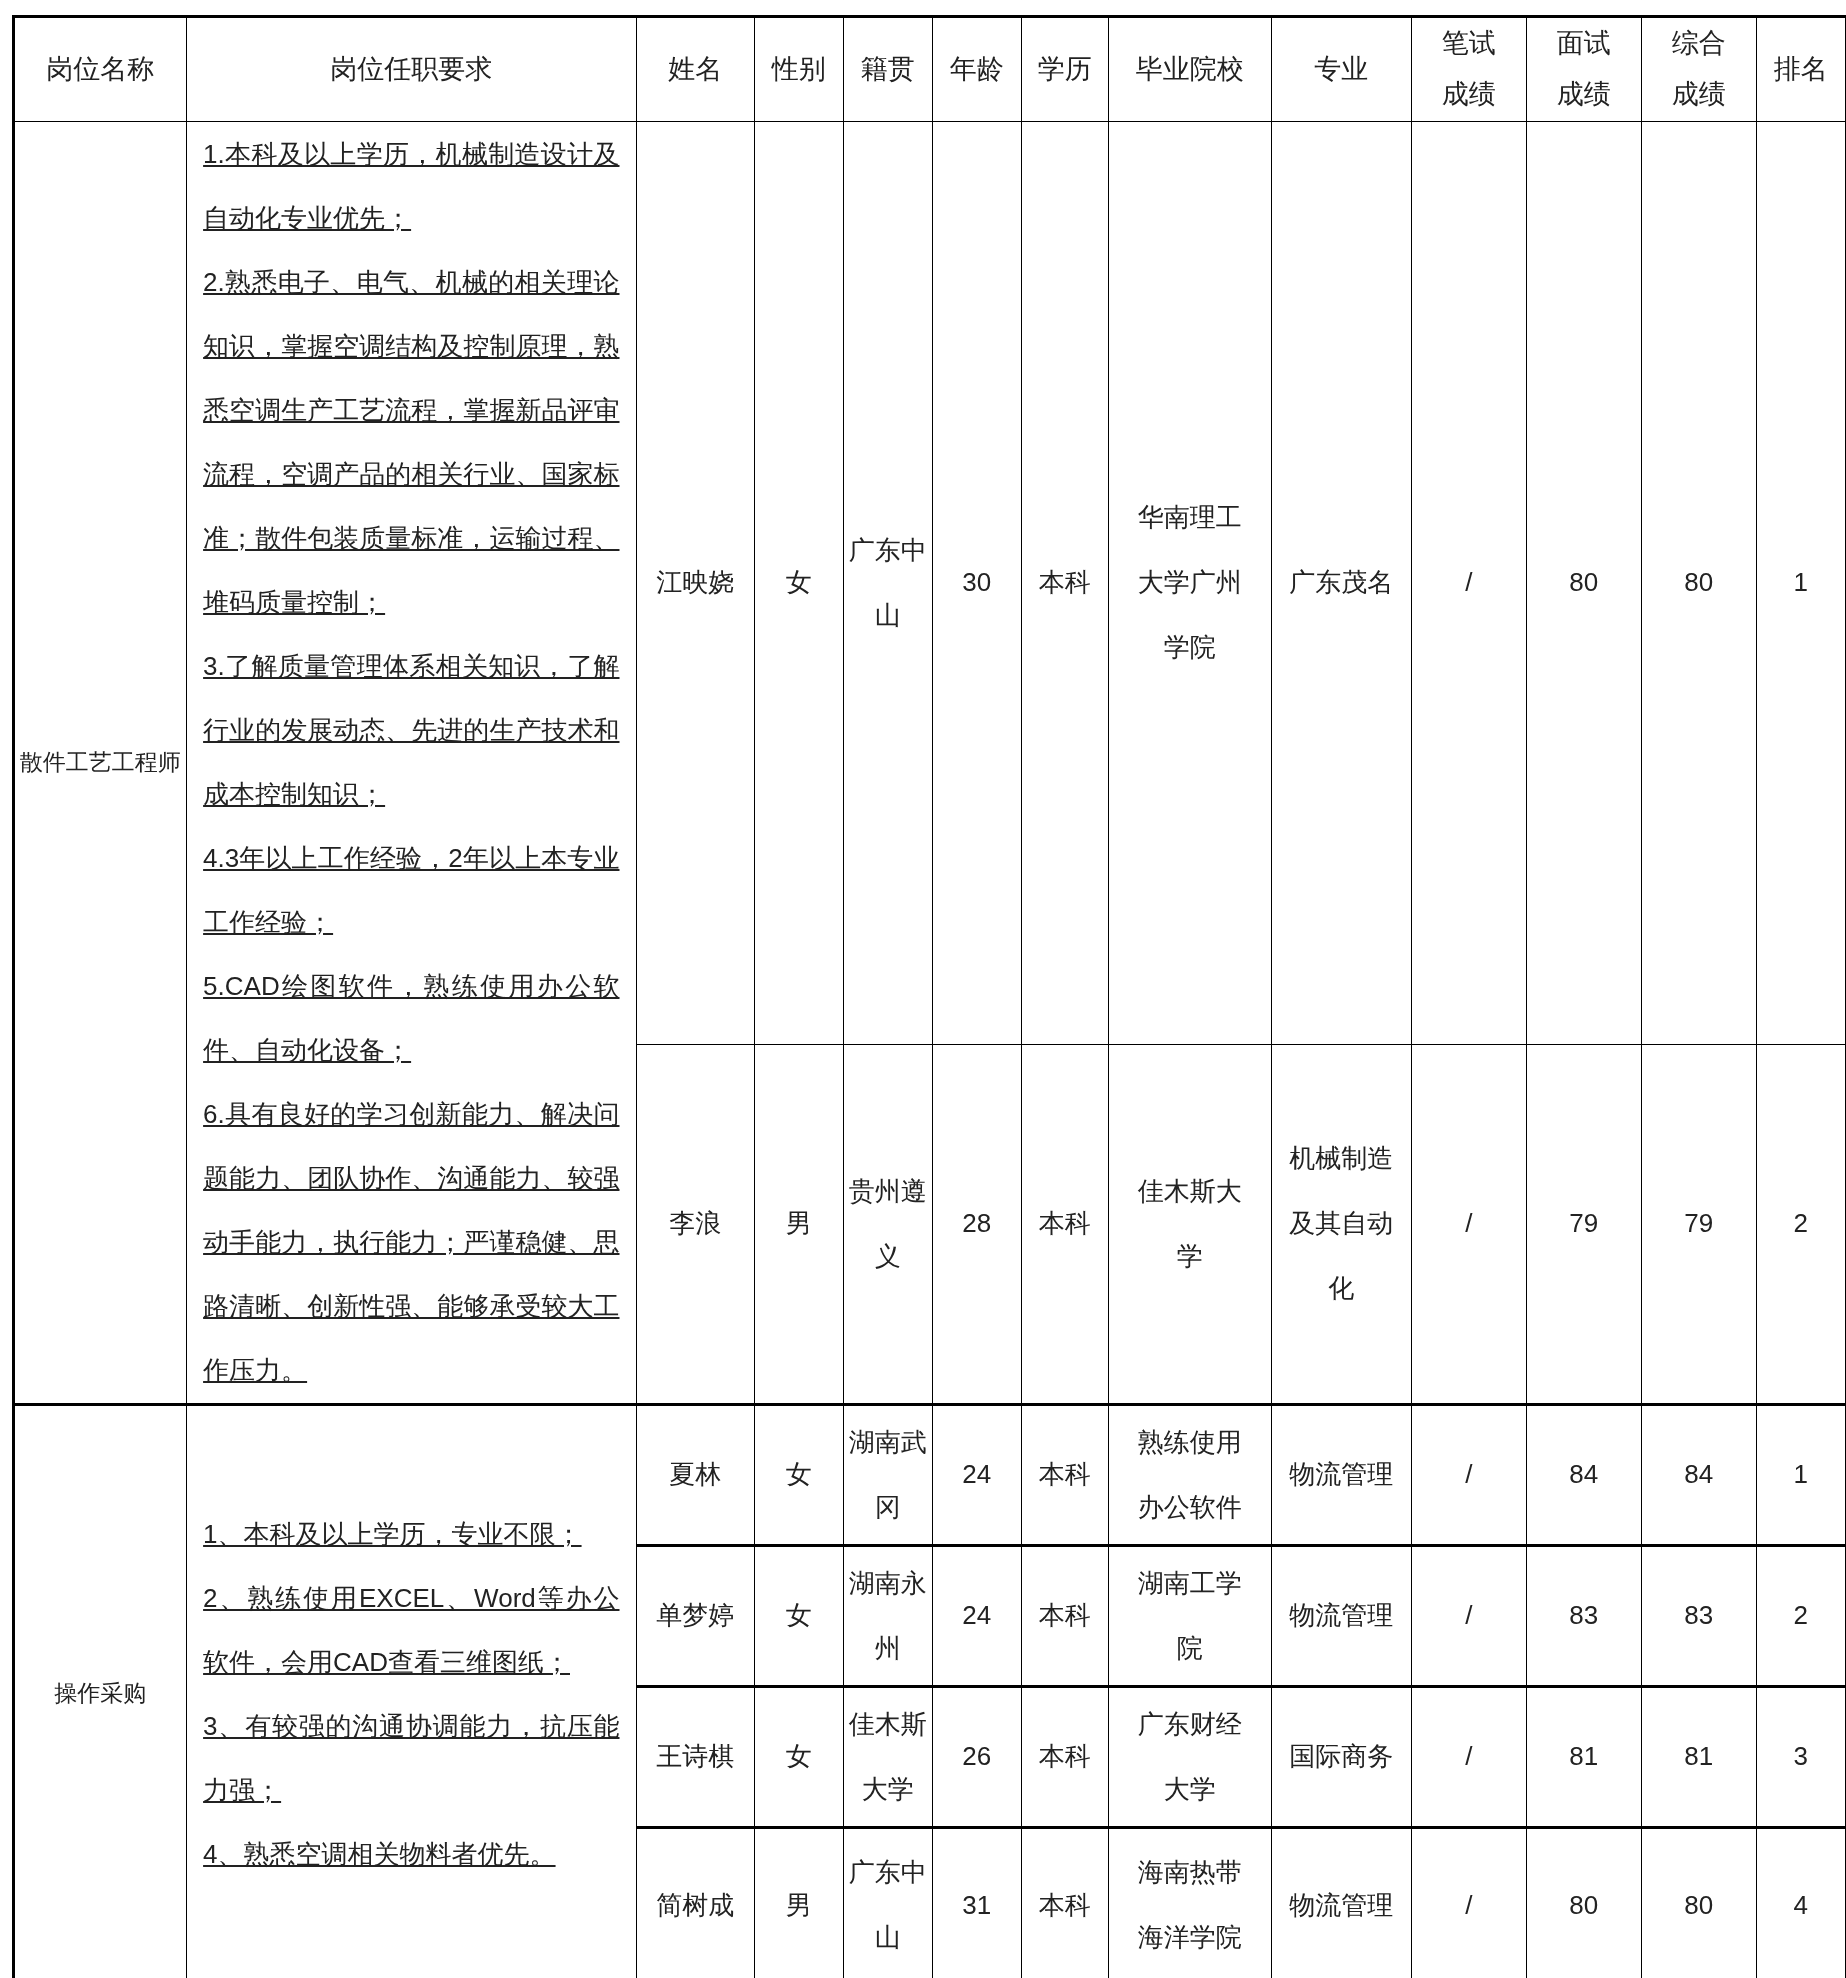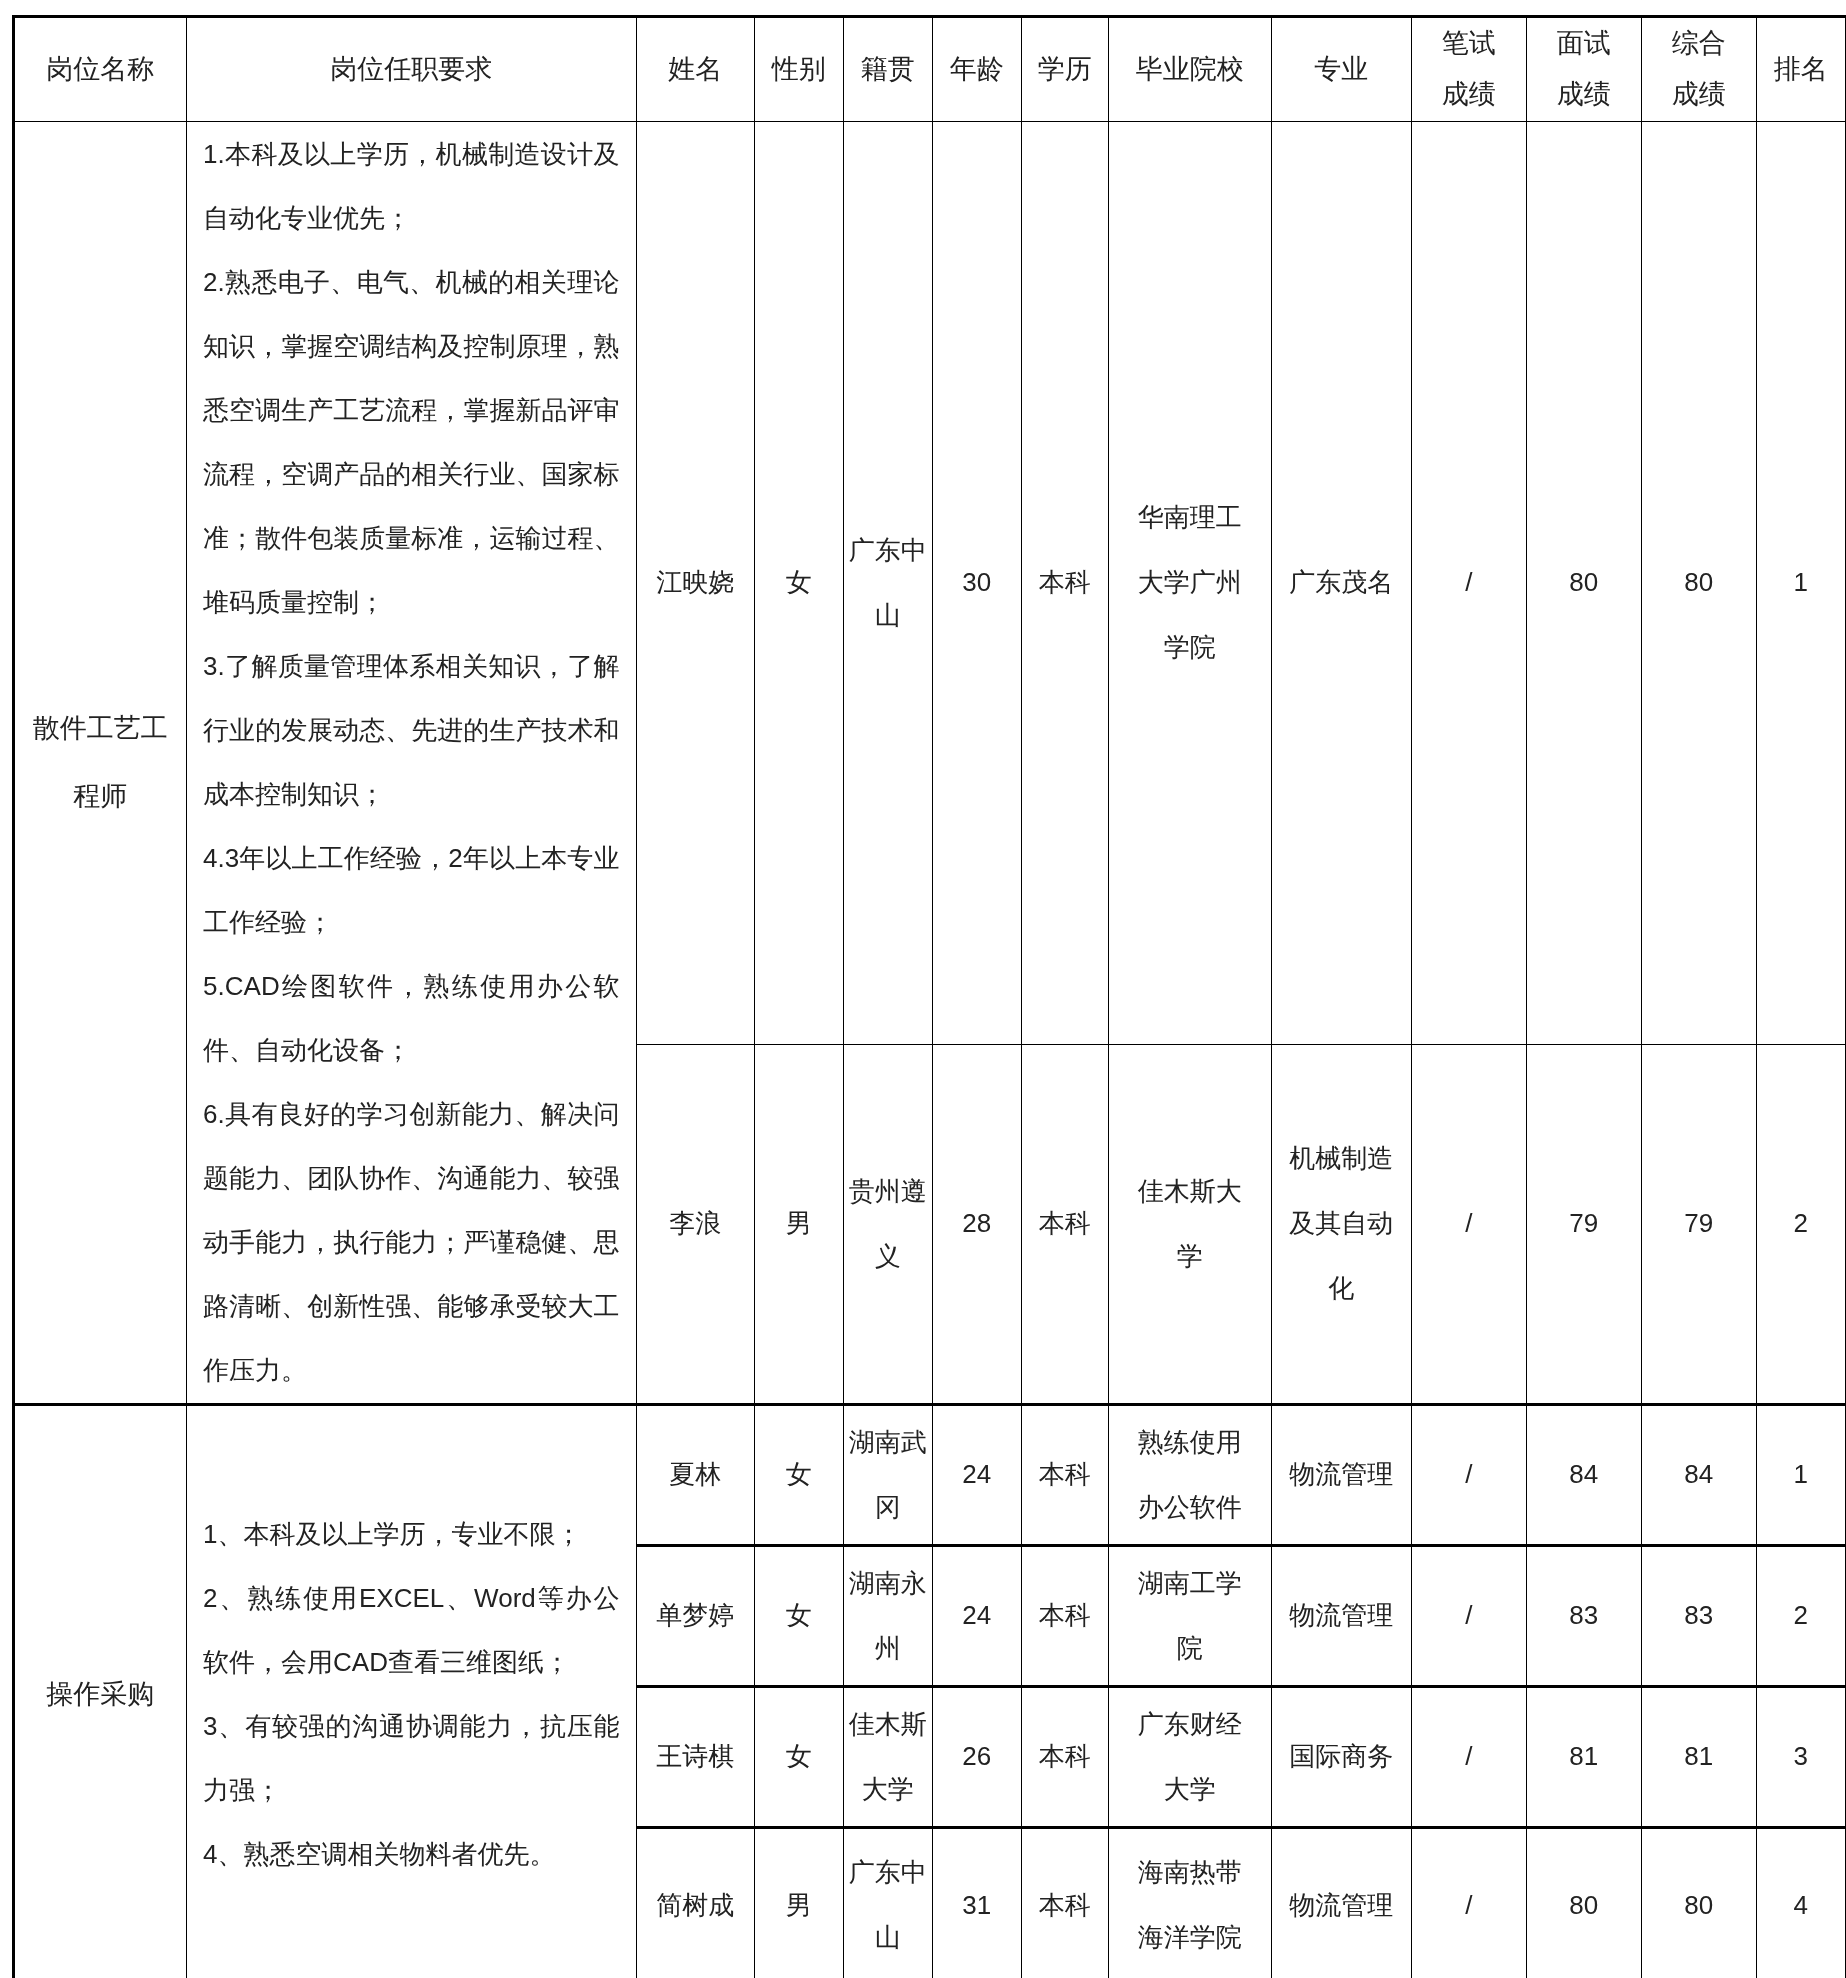--- a/index.html
+++ b/index.html
@@ -27,32 +27,33 @@
     font-size: 27px;
     line-height: 51px;
     padding: 0 3.6px;
   }
   td.data {
     font-size: 26px;
     line-height: 65px;
     padding: 0 7.2px;
   }
   td.pos {
-    font-size: 27px;
-    line-height: 68px;
-    padding: 0 11px;
+    font-size: 23px;
+    line-height: 41px;
+    padding: 0 0;
   }
   td.school { padding: 4px 18px; }
   td.narrow { padding: 0 1px; }
   td.req {
     text-align: justify;
     text-justify: inter-ideograph;
     font-size: 26px;
     line-height: 64px;
     padding: 0 16.3px;
+    text-decoration: underline;
   }
   tr.thick > td { border-top: 3.6px solid #000; }
 </style>
 </head>
 <body>
 
 <table class="results">
   <colgroup>
     <col style="width:173px">
       <col style="width:450px">

